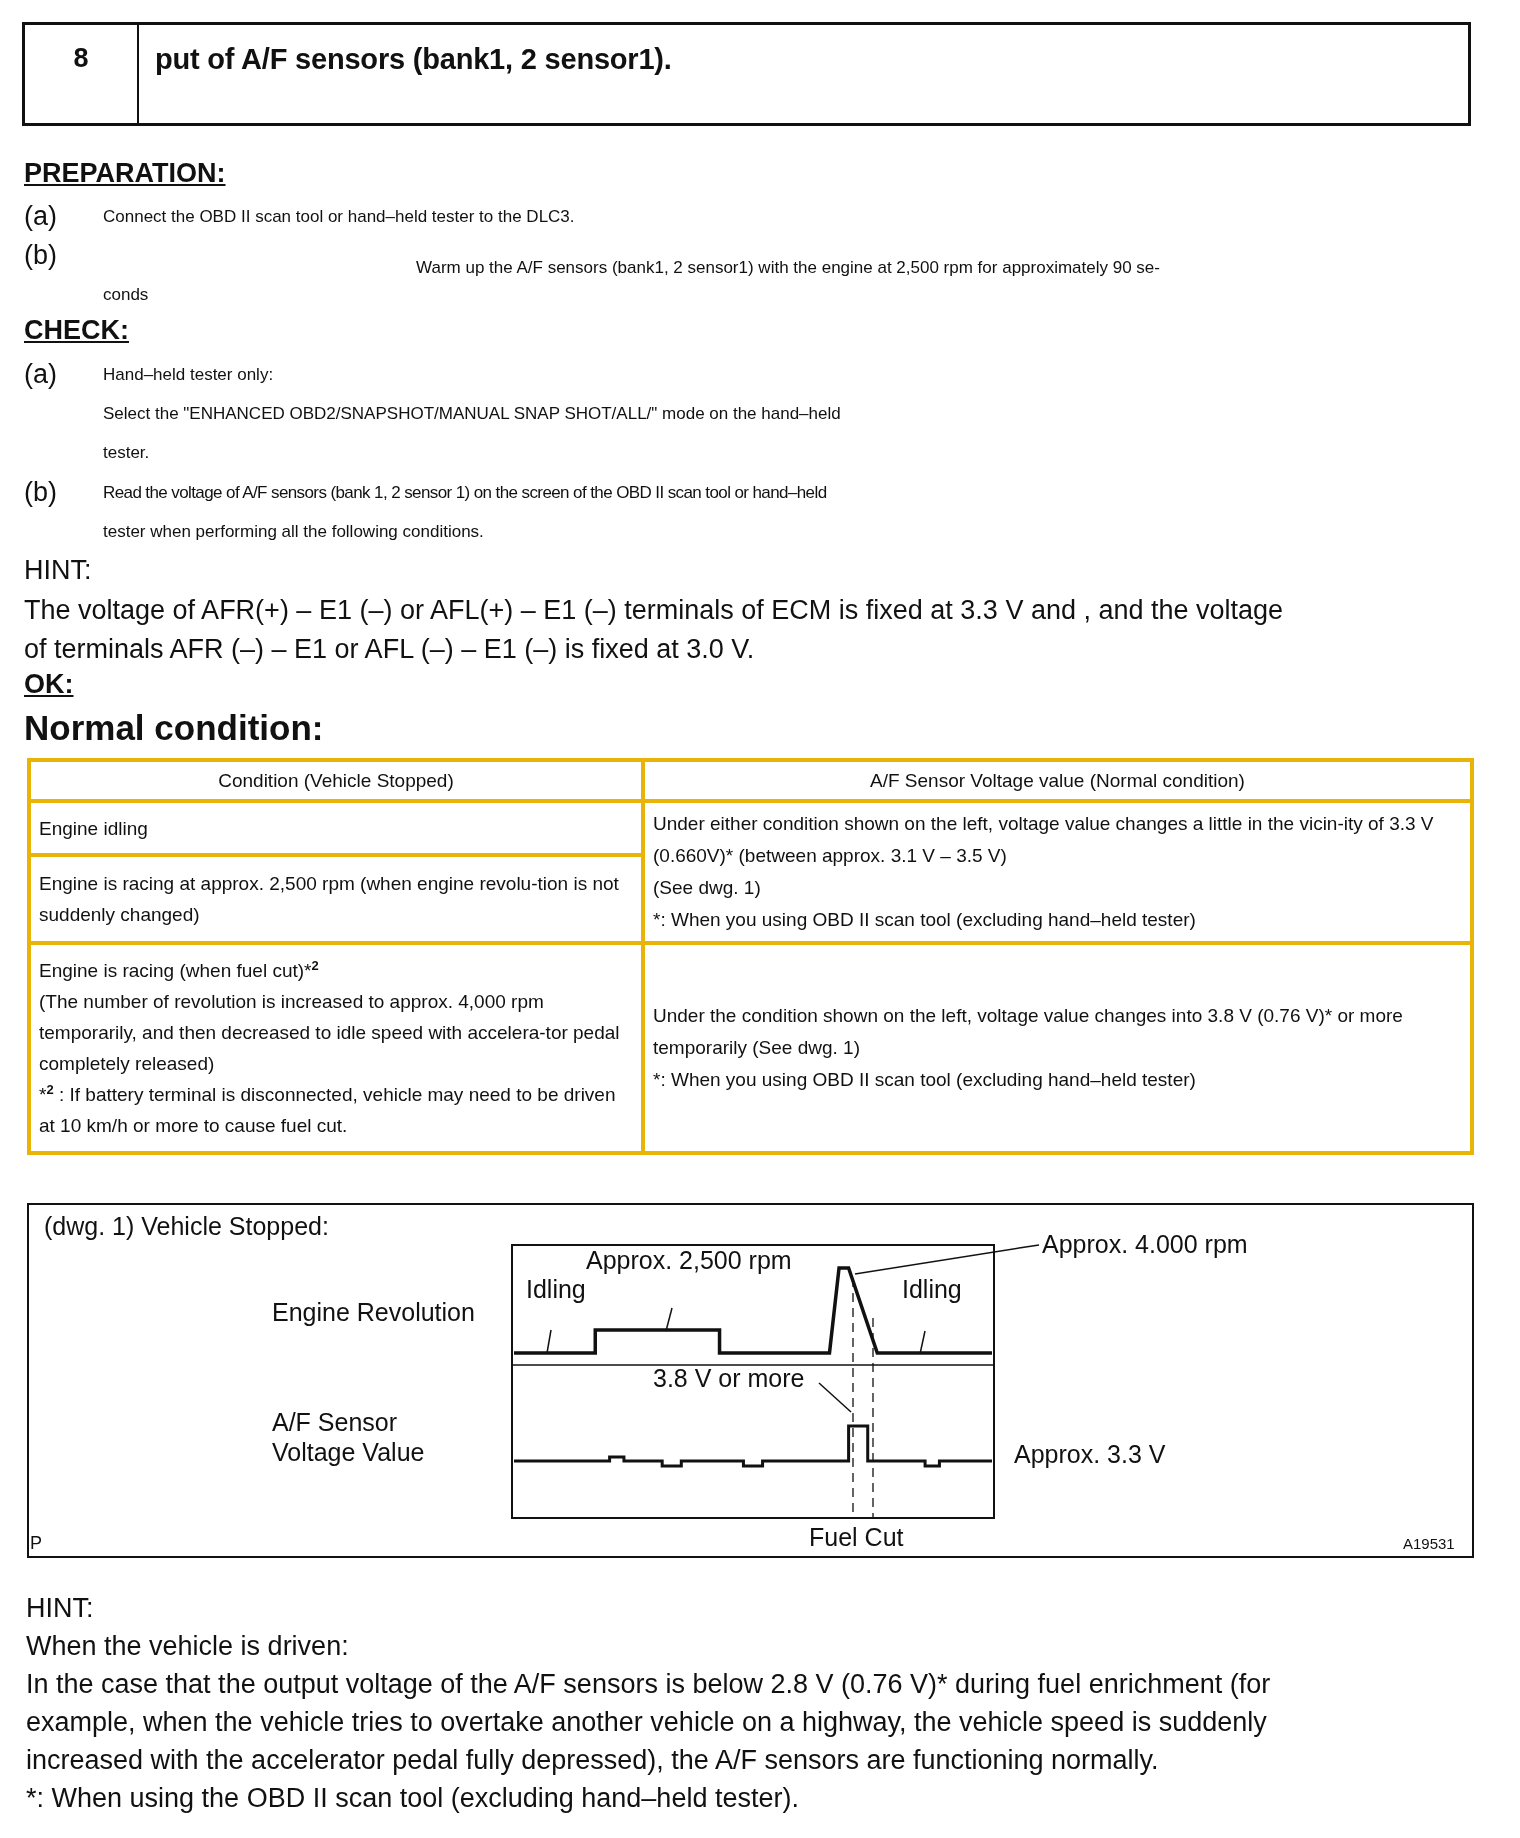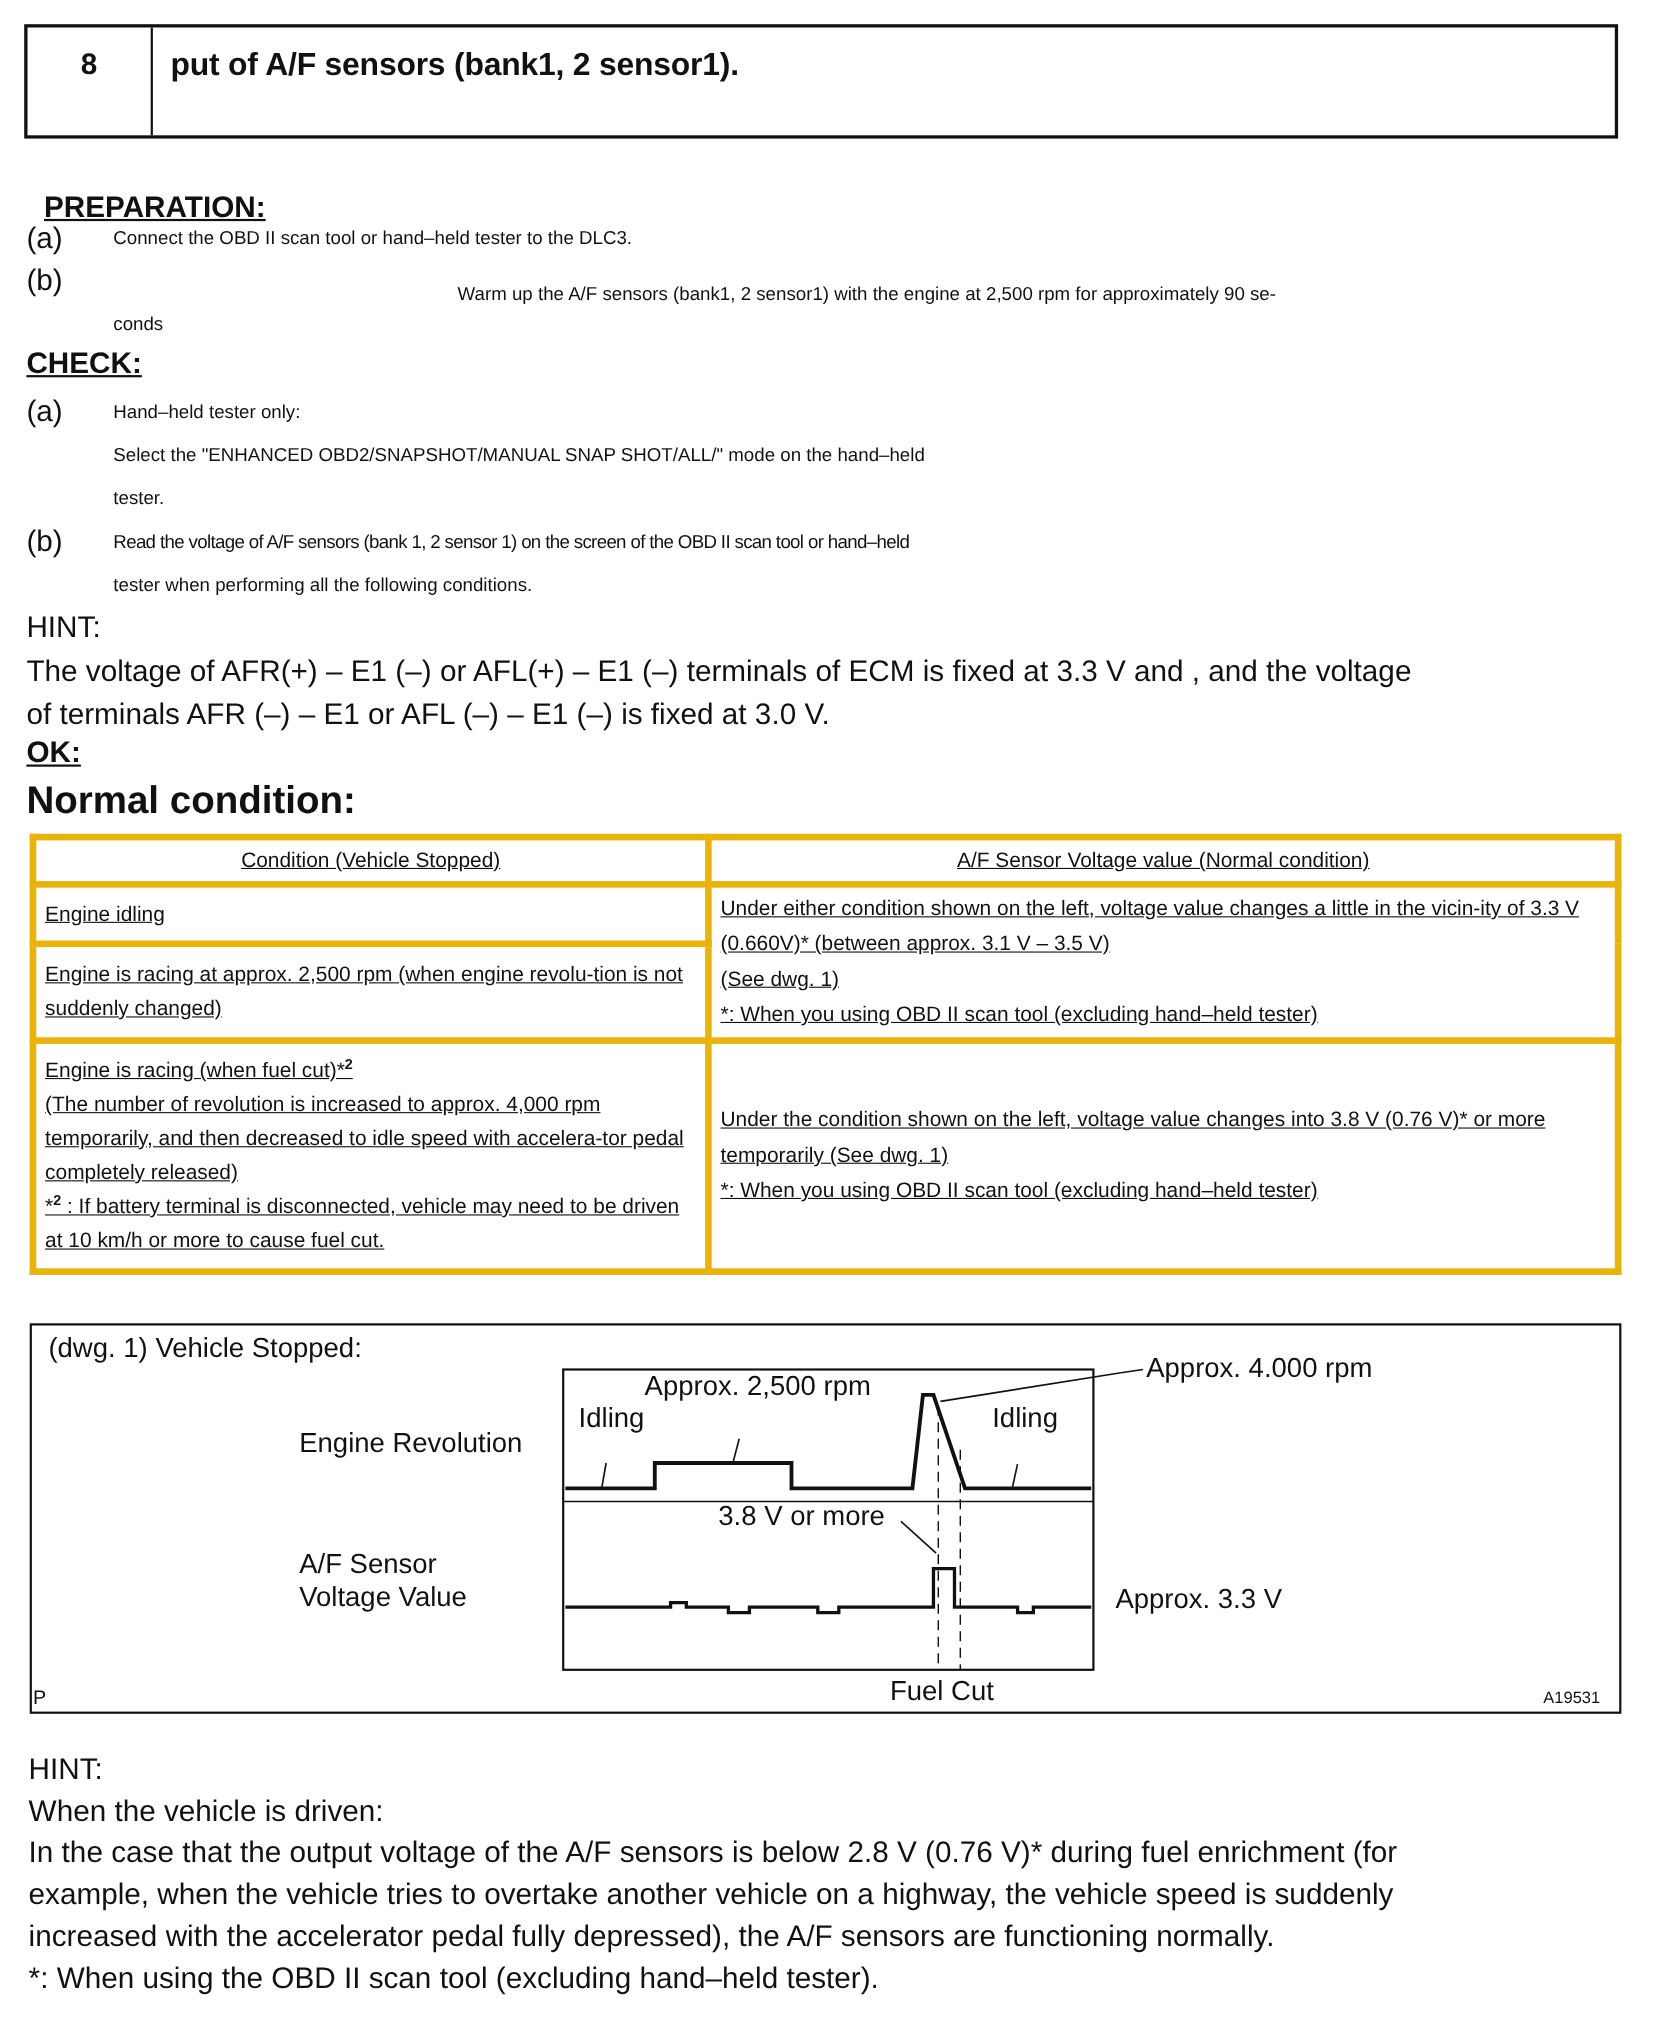--- a/index.html
+++ b/index.html
@@ -26,22 +26,22 @@
   .heading-u { font-weight: bold; text-decoration: underline; font-size: 27px; }
   .bold-h { font-weight: bold; font-size: 35px; }
   .item-text { left: 103px; width: 1370px; font-size: 17px; line-height: 39px; }
 
   
   #cond-table {
     left: 27px; top: 758px; width: 1447px; border-collapse: collapse;
     font-size: 19px; line-height: 31px;
   }
   #cond-table td, #cond-table th {
-    border: 6px solid #eab308; vertical-align: middle; padding: 4px 8px;
-    text-align: left; font-weight: normal; text-decoration: underline;
+    border: 4px solid #eab308; vertical-align: middle; padding: 4px 8px;
+    text-align: left; font-weight: normal;
   }
   #cond-table th { text-align: center; height: 37px; padding: 0 8px; }
   .sup { font-size: 13px; vertical-align: super; line-height: 0; font-weight: bold; }
 
   
   #dwg-box {
     left: 27px; top: 1203px; width: 1447px; height: 355px;
     border: 2px solid #111; box-sizing: border-box;
   }
   .dwg-text { font-size: 25px; white-space: nowrap; }
@@ -50,21 +50,21 @@
 </head>
 <body>
 
 <div id="step-box" class="abs">
   <div id="step-num" class="abs">8</div>
   <div id="step-title" class="abs">
     <div>put of A/F sensors (bank1, 2 sensor1).</div>
   </div>
 </div>
 
-<div class="abs heading-u" style="left:24px;top:173px;margin-left:16px;">PREPARATION:</div>
+<div class="abs heading-u" style="left:24px;top:158px;">PREPARATION:</div>
 <div class="abs body-text" style="left:24px;top:197px;">(a)</div>
 <div class="abs item-text" style="top:197px;">Connect the OBD II scan tool or hand–held tester to the DLC3.</div>
 <div class="abs body-text" style="left:24px;top:236px;">(b)</div>
 <div class="abs item-text" style="top:248px;text-align:center;">Warm up the A/F sensors (bank1, 2 sensor1) with the engine at 2,500 rpm for approximately 90 se-</div>
 <div class="abs item-text" style="top:275px;">conds</div>
 
 <div class="abs heading-u" style="left:24px;top:315px;">CHECK:</div>
 <div class="abs body-text" style="left:24px;top:355px;">(a)</div>
 <div class="abs item-text" style="top:355px;">Hand–held tester only:</div>
 <div class="abs item-text" style="top:394px;">Select the "ENHANCED OBD2/SNAPSHOT/MANUAL SNAP SHOT/ALL/" mode on the hand–held</div>

